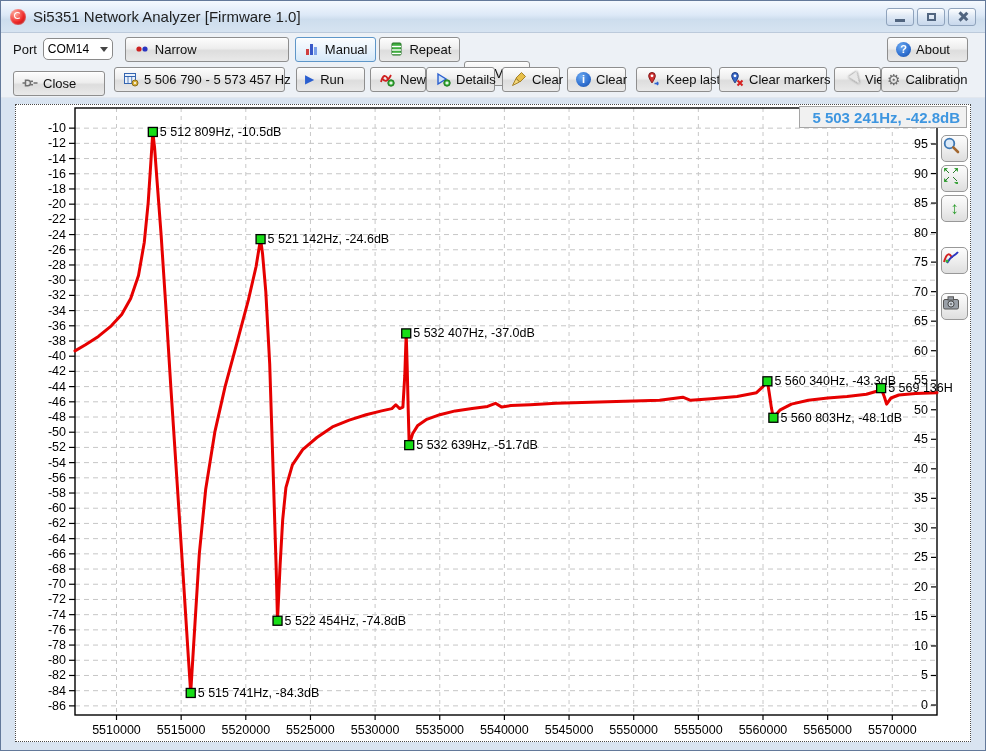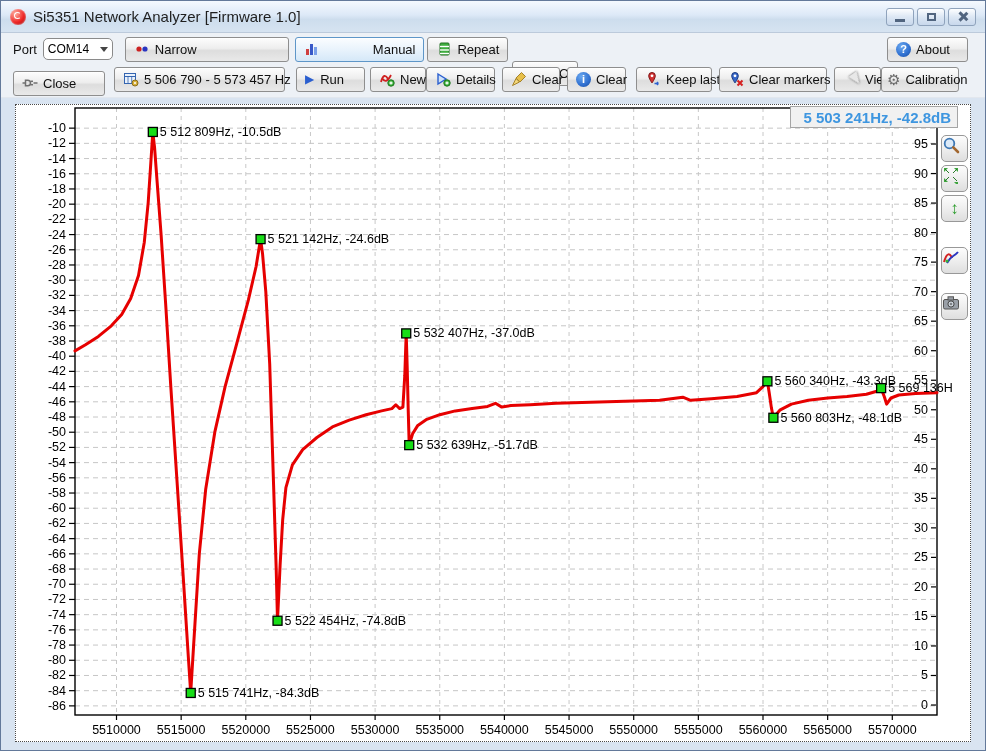--- a/index.html
+++ b/index.html
@@ -69,21 +69,21 @@
   .cursor-shape{width:0;height:0;border-left:5px solid transparent;border-right:5px solid transparent;
     border-top:12px solid #e8e8e8;transform:rotate(-35deg);margin-right:4px;
     filter:drop-shadow(0 0 1px #555);}
   
   .panel{
     position:absolute;left:14px;top:103px;width:956px;height:638px;
     background:#fff;border:1px dotted #4a4a4a;overflow:hidden;
   }
   .panel svg{position:absolute;left:0;top:0;}
   .readout{
-    position:absolute;top:1px;right:12px;width:168px;height:22px;
+    position:absolute;top:1px;right:3px;width:168px;height:22px;
     background:#f1f1f1;border:1px solid #a5a5a5;
     color:#3e96e0;font-size:15px;font-weight:bold;text-align:right;
     line-height:21px;padding-right:6px;
   }
   .tool{
     position:absolute;left:925px;width:27px;height:27px;border:1px solid #989898;border-radius:5px;
     background:linear-gradient(#fdfdfd,#ededed 55%,#dedede);
     display:flex;align-items:center;justify-content:center;cursor:default;
   }
   .t-zoom{top:30px;} .t-fit{top:60px;} .t-vscale{top:90px;} .t-curves{top:142px;} .t-camera{top:188px;}
@@ -118,21 +118,21 @@
     </div>
     <div class="btn" style="margin-left:12px;width:164px;">
       <span class="ic">
         <svg width="16" height="16">
             <circle cx="5" cy="8" r="2.6" fill="#cc2222"></circle>
             <circle cx="11" cy="8" r="2.6" fill="#2a35c0"></circle>
           </svg>
       </span>
       <span class="lbl">Narrow</span>
     </div>
-    <div class="btn active" style="margin-left:6px;gap:48px;">
+    <div class="btn active" style="margin-left:6px;">
       <span class="ic">
         <svg width="16" height="16">
             <rect x="2" y="8" width="3" height="6" fill="#d04040"></rect>
             <rect x="6" y="3" width="3" height="11" fill="#3858c8"></rect>
             <rect x="10" y="6" width="3" height="8" fill="#7aa0e8"></rect>
           </svg>
       </span>
       <span class="lbl">Manual</span>
     </div>
     <div class="btn" style="margin-left:3px;">

